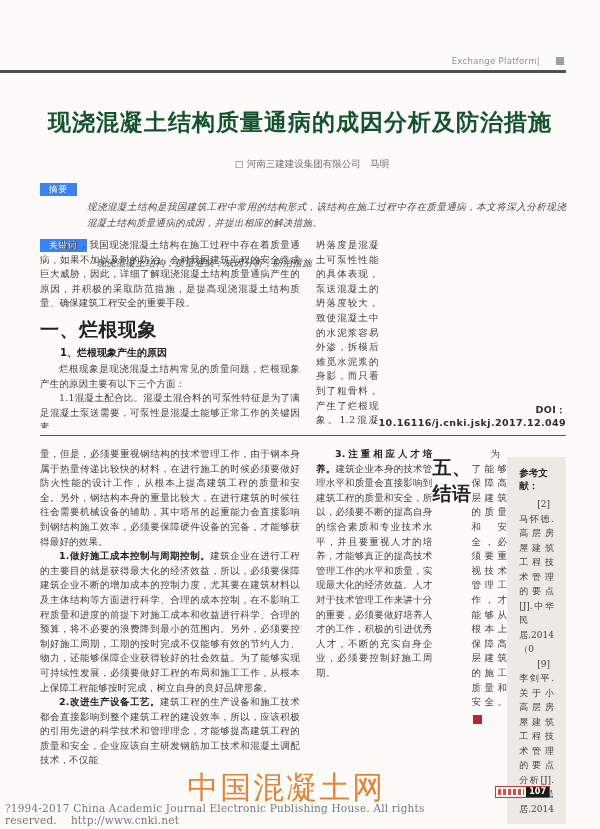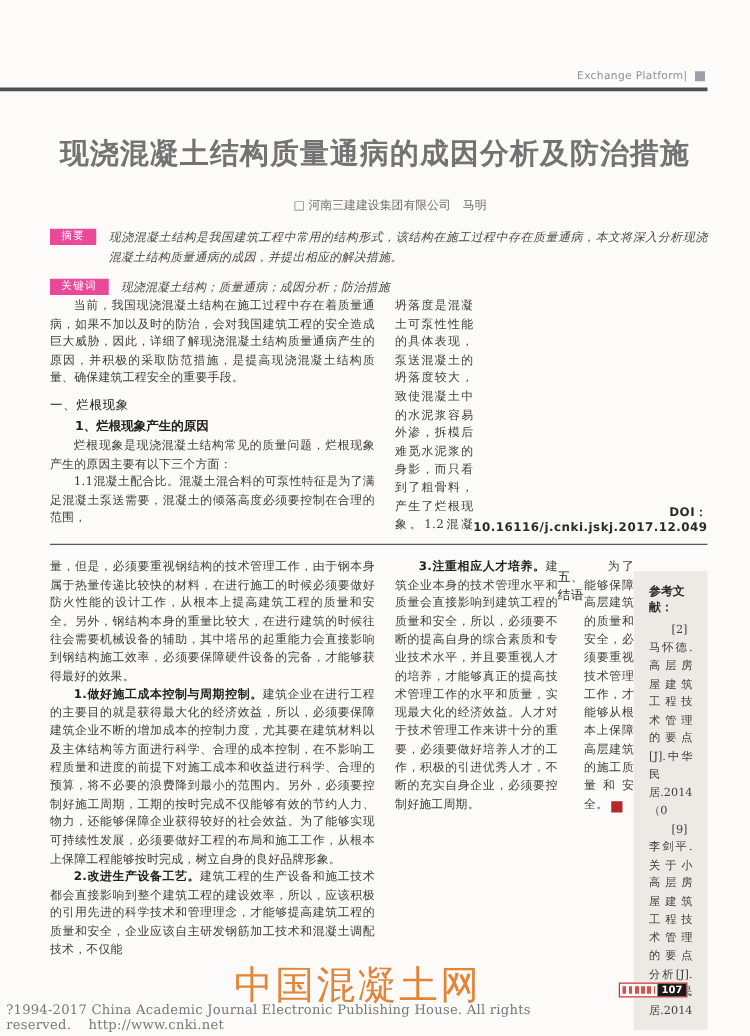--- a/index.html
+++ b/index.html
@@ -9,70 +9,70 @@
     width:600px; height:829px;
     margin:0 auto;
     background:#fcfbf9;
     overflow:hidden;
     font-family:"DejaVu Serif","Liberation Serif",serif;
     color:#404040;
   }
   
   .eyebrow {
     position:absolute; top:56px; right:36px;
-    display:flex; align-items:center; gap:6px;
+    display:flex; align-items:center; gap:16px;
     font-family:"DejaVu Sans","Liberation Sans",sans-serif;
     font-size:8.5px; color:#8b9095; letter-spacing:.3px;
   }
   .eyebrow .sq { width:8px; height:8px; background:#9aa0a5; display:inline-block; }
   .top-rule {
     position:absolute; top:70px; left:0; width:566px; height:2.5px;
     background:#4d5156;
   }
   
   .title {
     position:absolute; top:107px; left:0; width:100%;
     text-align:center;
     font-family:"DejaVu Sans","Liberation Sans",sans-serif;
-    font-weight:700; font-size:23px; letter-spacing:1px; color:#737373;
+    font-weight:700; font-size:23px; letter-spacing:1px; color:#14532d;
   }
   .byline {
     position:absolute; top:158px; left:0; width:100%;
     text-align:center; font-size:9.5px; color:#6f6f6f;
     font-family:"DejaVu Sans","Liberation Sans",sans-serif;
     padding-left:24px;
   }
   
   .meta { position:absolute; top:183px; left:40px; width:526px; }
   .meta-row { display:flex; align-items:flex-start; margin-bottom:9px; }
   .tag {
     flex:0 0 auto;
-    background:#ec4899; color:#fff;
+    background:#3b82f6; color:#fff;
     font-family:"DejaVu Sans","Liberation Sans",sans-serif;
     font-size:8.5px; line-height:13px; padding:0 9px; margin-right:10px;
     letter-spacing:1px;
   }
   .meta-text {
     font-style:italic; font-size:9.5px; line-height:15.5px;
-    color:#4a4a4a; text-align:justify; letter-spacing:.3px;
+    color:#4a4a4a; text-align:justify; letter-spacing:.3px;margin-top:16px;
   }
   
   .body-wrap { position:absolute; top:238px; left:40px; width:526px; }
   .cols { display:flex; gap:16px; }
   .col-l { flex:0 0 260px; }
   .col-r { flex:1 1 auto; display:flex; flex-direction:row; }
   .sec-a { height:190px; overflow:hidden; }
   p.body {
     font-size:9.5px; line-height:14.6px; text-align:justify;
     letter-spacing:.2px; color:#3e3e3e;
   }
   p.ind { text-indent:2em; }
   .h1 {
     font-family:"DejaVu Sans","Liberation Sans",sans-serif;
-    font-weight:400; font-size:10px; color:#222;
+    font-weight:700; font-size:19px; color:#222;
     margin:6px 0 3px 0; letter-spacing:.5px;
   }
   .h1.tight { margin-top:8px; }
   .h2 {
     font-family:"DejaVu Sans","Liberation Sans",sans-serif;
     font-weight:700; font-size:10px; color:#222;
     margin:1px 0 2px 0; text-indent:2em;
   }
   .lead {
     font-family:"DejaVu Sans","Liberation Sans",sans-serif;
@@ -152,21 +152,21 @@
   </div>
 
   <div class="body-wrap">
 
     <div class="cols sec-a">
       <div class="col-l">
         <p class="body ind">当前，我国现浇混凝土结构在施工过程中存在着质量通病，如果不加以及时的防治，会对我国建筑工程的安全造成巨大威胁，因此，详细了解现浇混凝土结构质量通病产生的原因，并积极的采取防范措施，是提高现浇混凝土结构质量、确保建筑工程安全的重要手段。</p>
         <div class="h1">一、烂根现象</div>
         <div class="h2">1、烂根现象产生的原因</div>
         <p class="body ind">烂根现象是现浇混凝土结构常见的质量问题，烂根现象产生的原因主要有以下三个方面：</p>
-        <p class="body ind">1.1混凝土配合比。混凝土混合料的可泵性特征是为了满足混凝土泵送需要，混凝土的倾落高度必须要控制在合理的范围，</p>
+        <p class="body ind">1.1混凝土配合比。混凝土混合料的可泵性特征是为了满足混凝土泵送需要，可泵性是混凝土能够正常工作的关键因素，</p>
       </div>
       <div class="col-r">
         <p class="body">坍落度是混凝土可泵性性能的具体表现，泵送混凝土的坍落度较大，致使混凝土中的水泥浆容易外渗，拆模后难觅水泥浆的身影，而只看到了粗骨料，产生了烂根现象。1.2混凝土浇筑高度。在浇筑过程中，混凝土的倾落高度必须要控制在合理的范围，如果是由料斗、漏斗卸出，自由倾落高度要控制在2m之内，如果是在竖向结构中浇筑，高度要控制在3m以内。当混凝土倾落高度过高时，密集的钢筋骨架会对水泥砂浆产生阻力，浮挂在钢筋骨架上，而粗骨料则顺利落入柱根部堆积，从而造成了烂根。在实际的施工过程中，施工人员往往忽视了混凝土的倾落高度，经常会因倾落高度过高而导致烂根现象。1.3混凝土振捣。柱根部的钢筋数量较多，直径大，间距小，箍筋加密，在实施混凝土</p>
         <div class="doi">DOI：10.16116/j.cnki.jskj.2017.12.049</div>
       </div>
     </div>
 
     <hr class="divider">
 
     <div class="cols">

